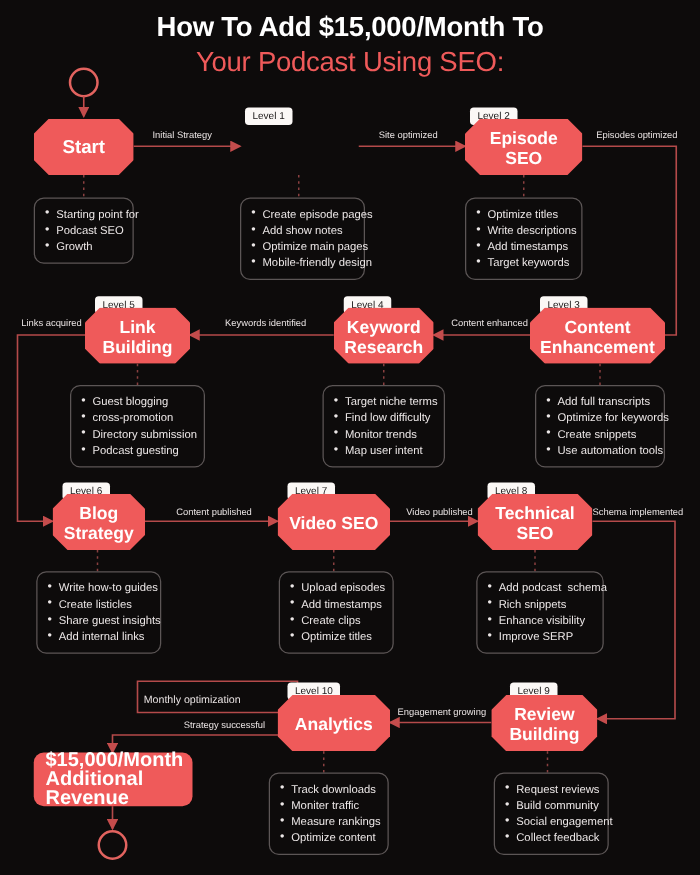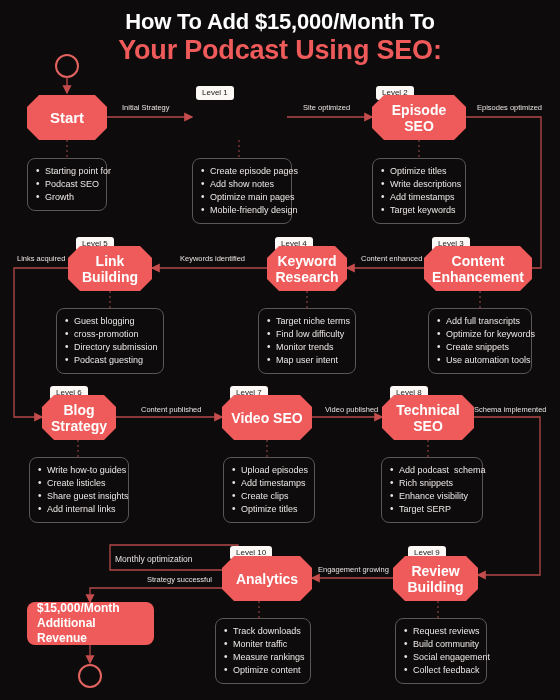--- a/index.html
+++ b/index.html
@@ -4,21 +4,21 @@
 <style>
   html,body{margin:0;padding:0;background:#0d0b0b;}
   body{width:560px;height:700px;overflow:hidden;
        font-family:"Liberation Sans","DejaVu Sans",sans-serif;
        color:#f2eeee;position:relative;}
   #canvas{position:absolute;inset:0;width:560px;height:490px;border-radius:10px;}
   svg.wires{position:absolute;left:0;top:0;width:560px;height:700px;pointer-events:none;}
 
   .title{position:absolute;left:0;top:8px;width:560px;text-align:center;}
   .title .l1{display:block;font-size:22px;font-weight:bold;color:#ffffff;letter-spacing:-.2px;line-height:28px;}
-  .title .l2{display:block;font-size:27px;font-weight:bold;color:#ef5a5a;letter-spacing:-.2px;line-height:28px;}
+  .title .l2{display:block;font-size:22px;font-weight:normal;color:#ef5a5a;letter-spacing:-.2px;line-height:28px;}
 
   
   .node{position:absolute;background:#ef5a5a;
         clip-path:polygon(12px 0,calc(100% - 12px) 0,100% 12px,100% calc(100% - 12px),
                  calc(100% - 12px) 100%,12px 100%,0 calc(100% - 12px),0 12px);
         display:flex;align-items:center;justify-content:center;text-align:center;
         color:#fff;font-weight:bold;line-height:16px;font-size:14px;padding:0 8px;
         box-sizing:border-box;}
   .node.plain{clip-path:none;border-radius:8px;}
   .node.start{font-size:15px;}
@@ -211,21 +211,21 @@
     <span>
       <span>Technical</span><br>
       <span>SEO</span>
     </span>
   </div>
   <div class="details" style="left:381px;top:457px;width:102px;">
     <ul>
       <li>Add podcast  schema</li>
       <li>Rich snippets</li>
       <li>Enhance visibility</li>
-      <li>Target SERP</li>
+      <li>Improve SERP</li>
     </ul>
   </div>
 
   <div class="badge" style="left:408px;top:546px;">Level 9</div>
   <div class="node" style="left:393px;top:556px;width:85px;height:45px;">
     <span>
       <span>Review</span><br>
       <span>Building</span>
     </span>
   </div>
@@ -244,21 +244,21 @@
   </div>
   <div class="details" style="left:215px;top:618px;width:96px;">
     <ul>
       <li>Track downloads</li>
       <li>Moniter traffic</li>
       <li>Measure rankings</li>
       <li>Optimize content</li>
     </ul>
   </div>
 
-  <div class="node plain" style="left:27px;top:602px;width:127px;height:43px;font-size:12px;line-height:15px;">
+  <div class="node plain" style="left:27px;top:602px;width:127px;height:43px;font-size:16px;line-height:15px;">
     <span style="text-align:left;width:100%;padding-left:2px;">
       <span>$15,000/Month</span><br>
       <span>Additional Revenue</span>
     </span>
   </div>
 
   <div class="elabel" style="left:122px;top:103px;">Initial Strategy</div>
   <div class="elabel" style="left:303px;top:103px;">Site optimized</div>
   <div class="elabel" style="left:477px;top:103px;">Episodes optimized</div>
   <div class="elabel" style="left:361px;top:254px;">Content enhanced</div>

